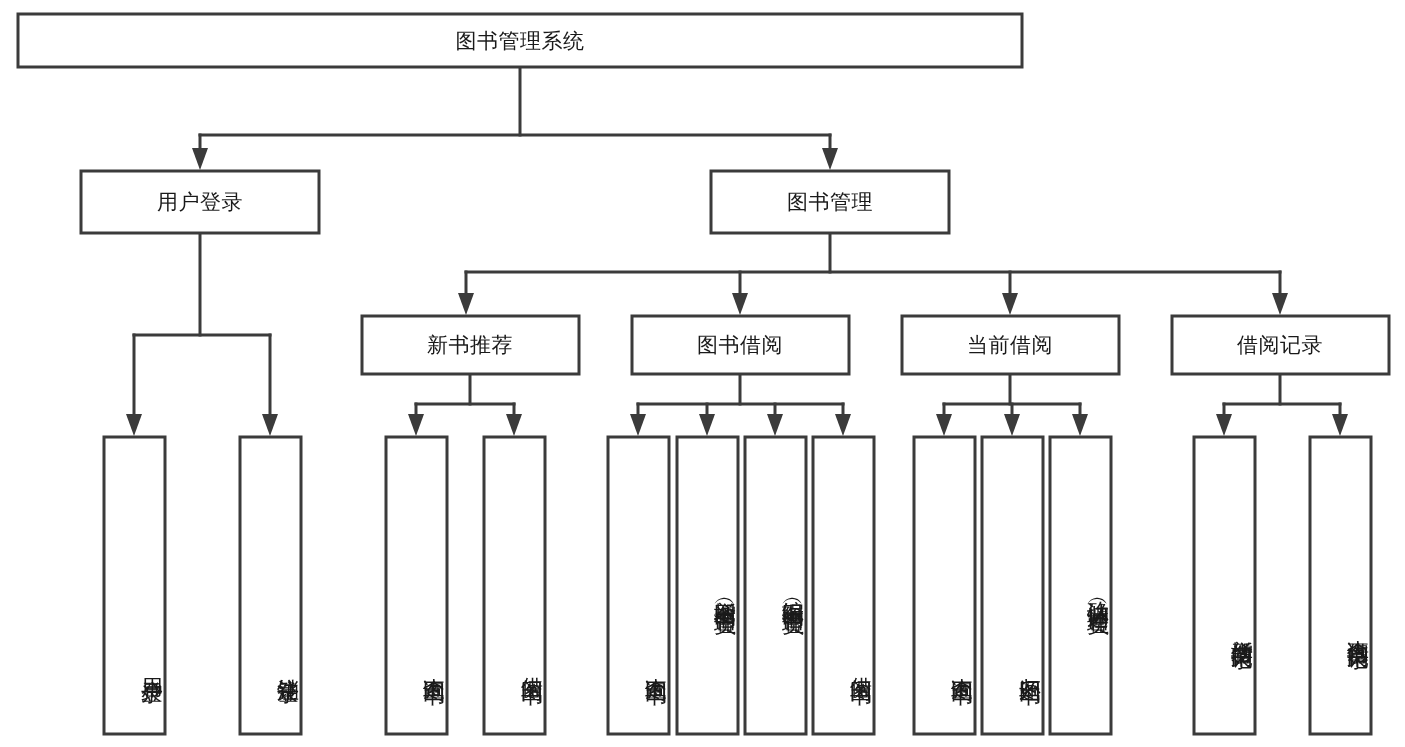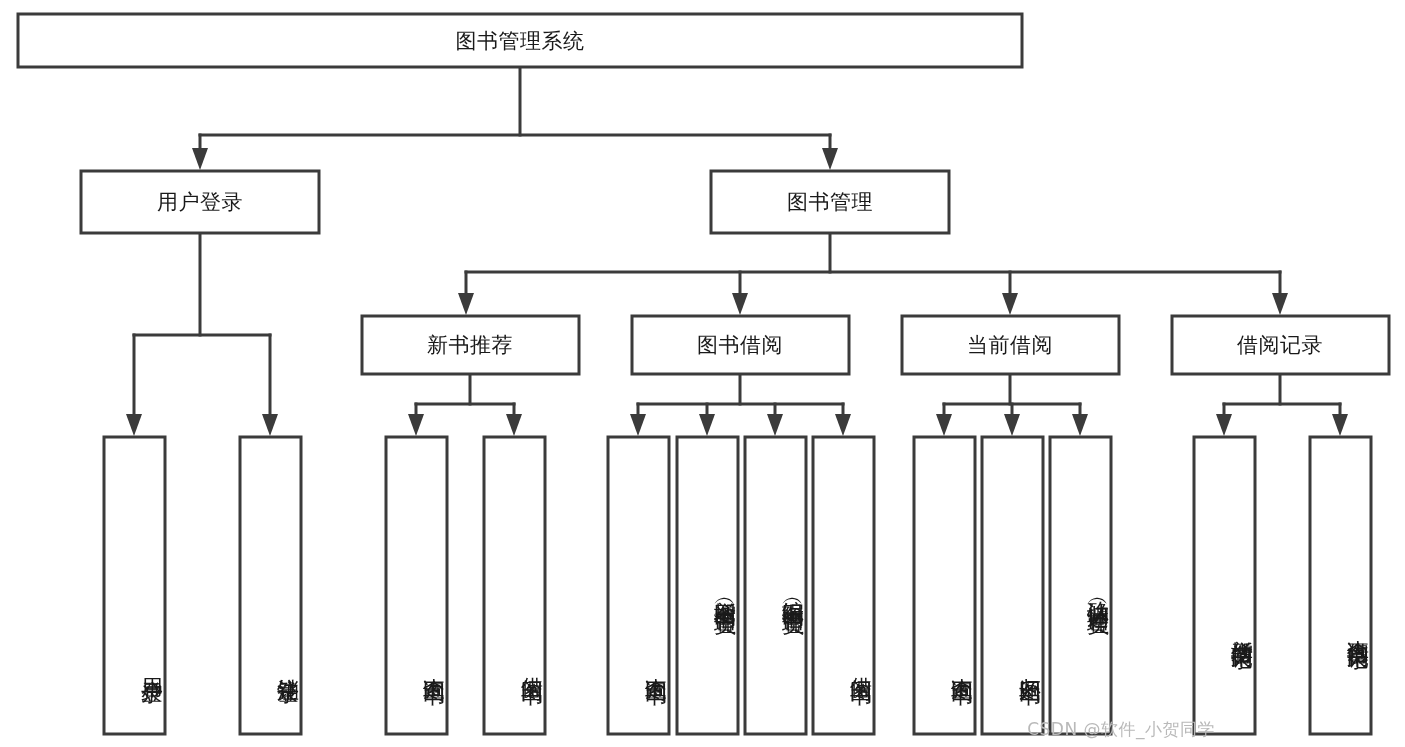--- a/index.html
+++ b/index.html
@@ -223,15 +223,14 @@
   <div class="leaf-label-wrap" style="left:914px; top:437px; width:61px; height:297px; padding-top:78px;">查询图书</div>
 
   <div class="leaf-label-wrap" style="left:982px; top:437px; width:61px; height:297px; padding-top:78px;">归还图书</div>
 
   <div class="leaf-label-wrap" style="left:1050px; top:437px; width:61px; height:297px; padding-top:6px;">确认归还（管理员）</div>
 
   <div class="leaf-label-wrap" style="left:1194px; top:437px; width:61px; height:297px; padding-top:42px;">新增借阅记录</div>
 
   <div class="leaf-label-wrap" style="left:1310px; top:437px; width:61px; height:297px; padding-top:42px;">查询借阅记录</div>
 
-  <div class="watermark">CSDN @软件_小贺同学</div>
 
 </div>
 
 </body></html>

